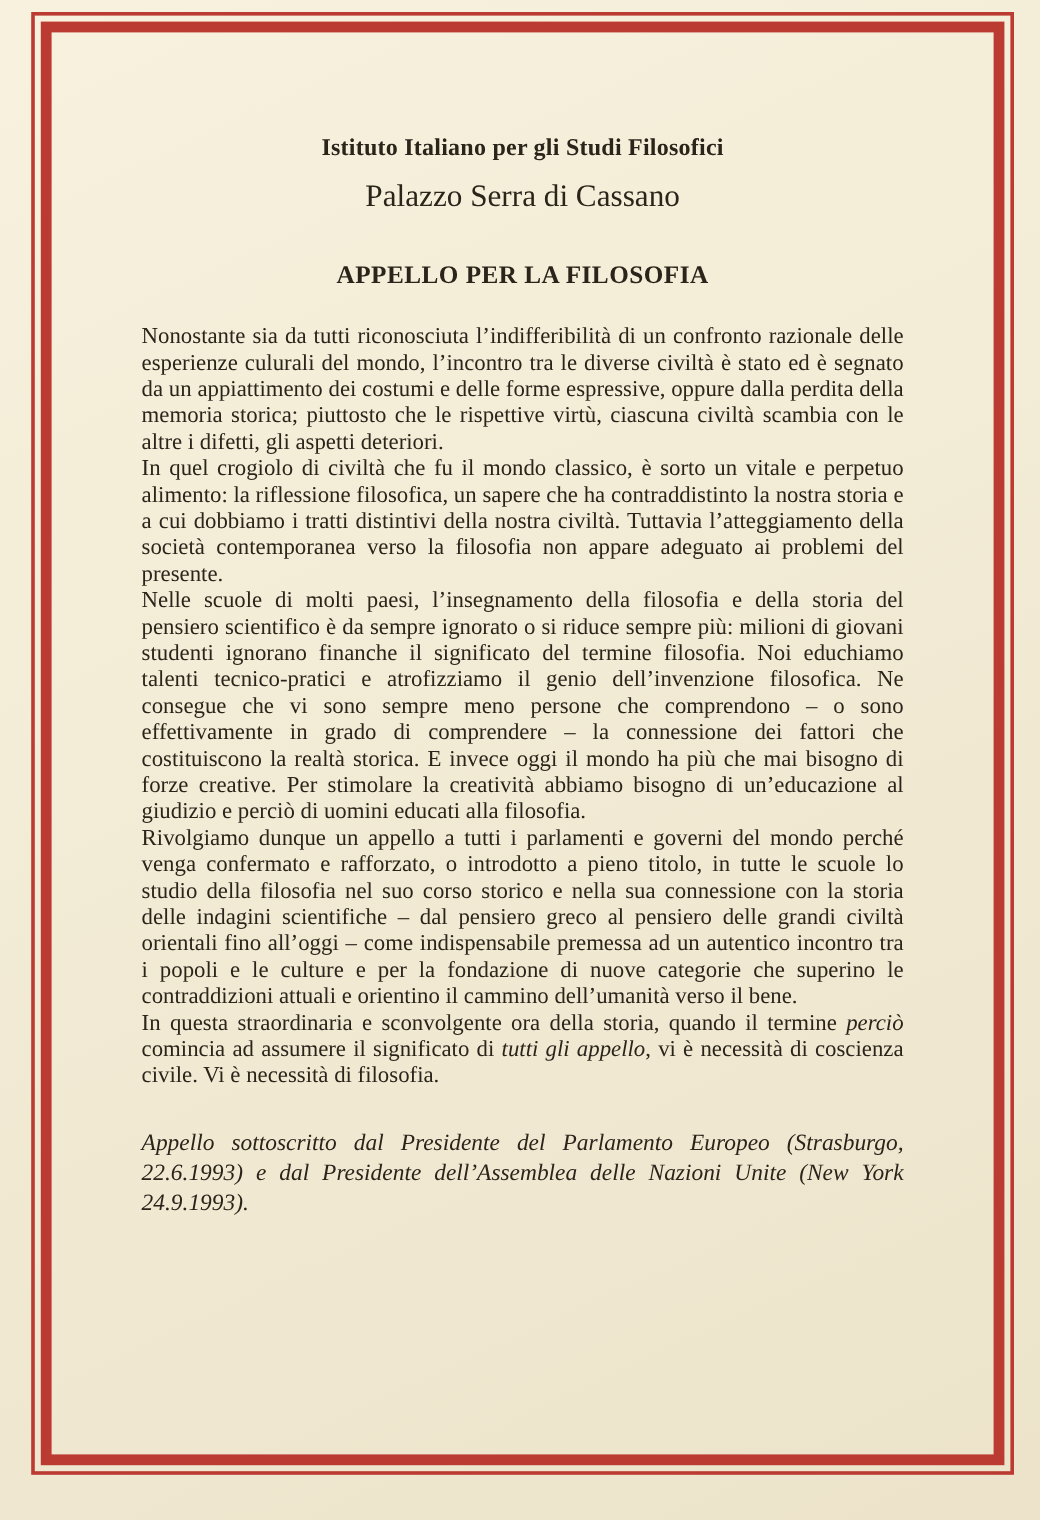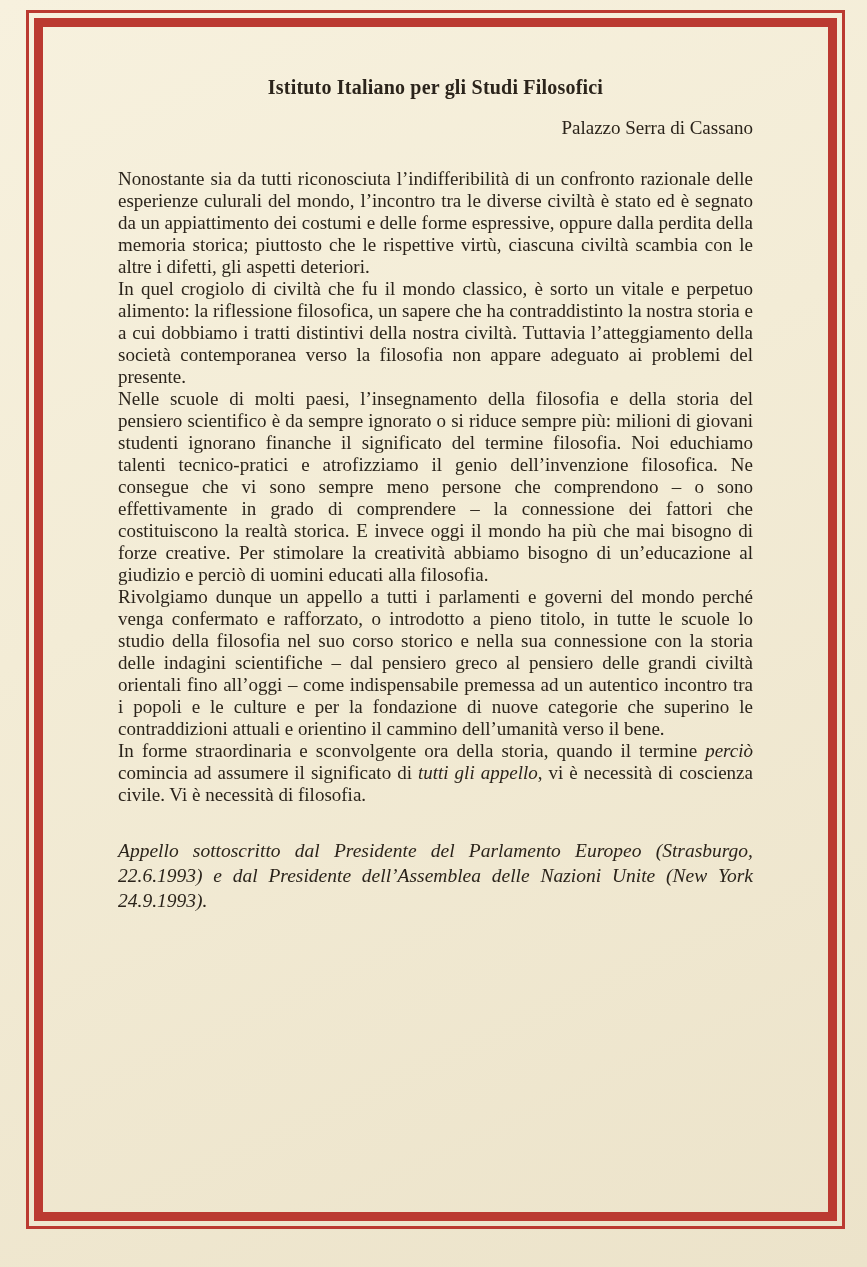--- a/index.html
+++ b/index.html
@@ -33,35 +33,35 @@
   .frame-inner {
     width: 100%;
     height: 100%;
     border: 9px solid var(--border-red, #bb3a31);
     box-sizing: border-box;
   }
   .content {
     box-sizing: border-box;
     width: 100%;
     height: 100%;
-    padding: 48px 75px 30px 75px;
+    padding: 84px 75px 30px 75px;
     font-family: Liberation Serif, serif;
   }
   .institute {
     margin: 0;
     text-align: center;
     font-size: 20px;
     line-height: 24px;
     font-weight: bold;
     letter-spacing: 0.2px;
   }
   .address {
     margin: 16px 0 0 0;
-    text-align: right;
-    font-size: 19px;
+    text-align: center;
+    font-size: 26px;
     line-height: 25px;
   }
   .doc-title {
     margin: 40px 0 0 0;
     text-align: center;
     font-size: 21px;
     line-height: 26px;
     font-weight: bold;
     letter-spacing: 0.4px;
   }
@@ -92,27 +92,28 @@
   <div class="frame-outer">
     <div class="frame-inner">
       <div class="content">
 
         <h1 class="institute">Istituto Italiano per gli Studi Filosofici</h1>
 
         <p class="address">
           <span>Palazzo Serra di Cassano</span><br>
         </p>
 
+        <h2 class="doc-title">APPELLO PER LA FILOSOFIA</h2>
 
         <div class="body-text">
           <p>Nonostante sia da tutti riconosciuta l’indifferibilità di un confronto razionale delle esperienze culurali del mondo, l’incontro tra le diverse civiltà è stato ed è segnato da un appiattimento dei costumi e delle forme espressive, oppure dalla perdita della memoria storica; piuttosto che le rispettive virtù, ciascuna civiltà scambia con le altre i difetti, gli aspetti deteriori.</p>
           <p>In quel crogiolo di civiltà che fu il mondo classico, è sorto un vitale e perpetuo alimento: la riflessione filosofica, un sapere che ha contraddistinto la nostra storia e a cui dobbiamo i tratti distintivi della nostra civiltà. Tuttavia l’atteggiamento della società contemporanea verso la filosofia non appare adeguato ai problemi del presente.</p>
           <p>Nelle scuole di molti paesi, l’insegnamento della filosofia e della storia del pensiero scientifico è da sempre ignorato o si riduce sempre più: milioni di giovani studenti ignorano finanche il significato del termine filosofia. Noi educhiamo talenti tecnico-pratici e atrofizziamo il genio dell’invenzione filosofica. Ne consegue che vi sono sempre meno persone che comprendono – o sono effettivamente in grado di comprendere – la connessione dei fattori che costituiscono la realtà storica. E invece oggi il mondo ha più che mai bisogno di forze creative. Per stimolare la creatività abbiamo bisogno di un’educazione al giudizio e perciò di uomini educati alla filosofia.</p>
           <p>Rivolgiamo dunque un appello a tutti i parlamenti e governi del mondo perché venga confermato e rafforzato, o introdotto a pieno titolo, in tutte le scuole lo studio della filosofia nel suo corso storico e nella sua connessione con la storia delle indagini scientifiche – dal pensiero greco al pensiero delle grandi civiltà orientali fino all’oggi – come indispensabile premessa ad un autentico incontro tra i popoli e le culture e per la fondazione di nuove categorie che superino le contraddizioni attuali e orientino il cammino dell’umanità verso il bene.</p>
-          <p><span>In forme straordinaria e sconvolgente ora della storia, quando il termine </span><span class="italic">perciò</span><span> comincia ad assumere il significato di </span><span class="italic">tutti gli appello</span><span>, vi è necessità di coscienza civile. Vi è necessità di filosofia.</span></p>
+          <p><span>In questa straordinaria e sconvolgente ora della storia, quando il termine </span><span class="italic">perciò</span><span> comincia ad assumere il significato di </span><span class="italic">tutti gli appello</span><span>, vi è necessità di coscienza civile. Vi è necessità di filosofia.</span></p>
         </div>
 
         <p class="signature">Appello sottoscritto dal Presidente del Parlamento Europeo (Strasburgo, 22.6.1993) e dal Presidente dell’Assemblea delle Nazioni Unite (New York 24.9.1993).</p>
 
       </div>
     </div>
   </div>
 </div>
 
 </body></html>

